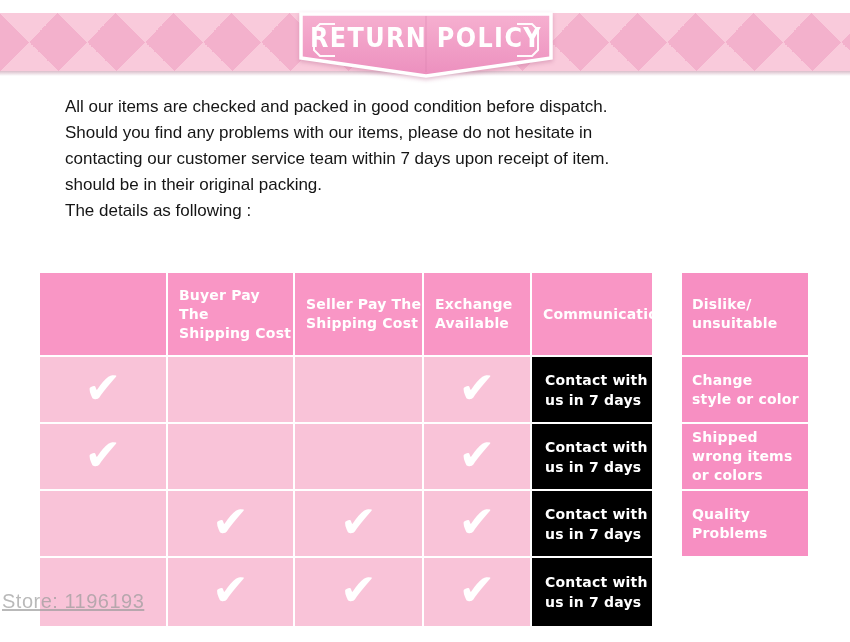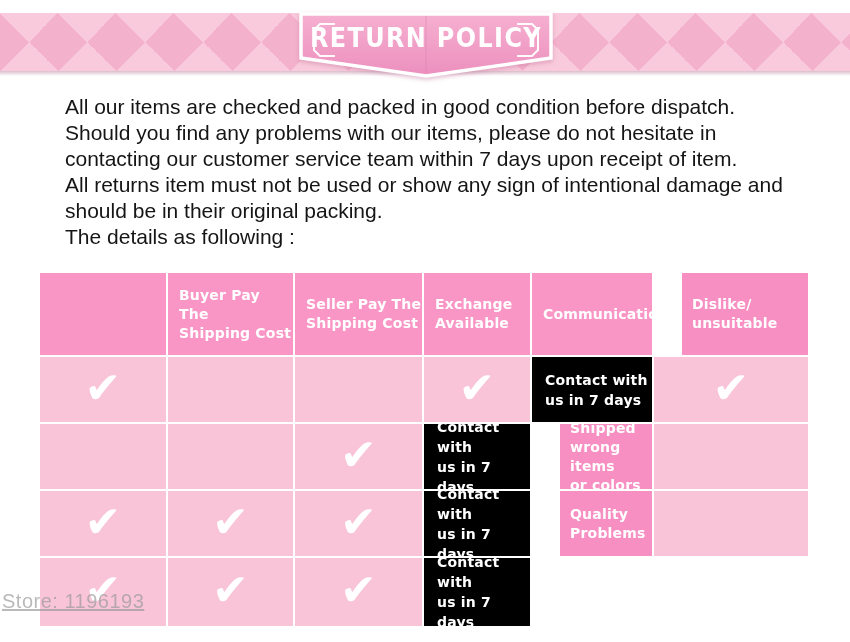--- a/index.html
+++ b/index.html
@@ -27,21 +27,21 @@
   .seam{stroke:rgba(215,130,175,.35);stroke-width:1.5;}
   .ribbon-title{
     position:absolute;left:297px;top:21px;width:258px;line-height:34px;
     text-align:center;color:#ffffff;font-weight:bold;font-size:26px;
     letter-spacing:1.5px;transform:scaleX(.92);
     font-family:"DejaVu Sans",sans-serif;
   }
   
   .intro{
     position:absolute;left:65px;top:94px;width:760px;
-    font-size:21px;line-height:26px;color:#151515;
+    font-size:17px;line-height:26px;color:#151515;
   }
   
   .ptable{
     position:absolute;left:40px;top:273px;
     display:grid;
     grid-template-columns:126px 125px 127px 106px 120px 154px;
     grid-template-rows:82px 65px 65px 65px 68px;
     gap:2px;
     font-family:"DejaVu Sans",sans-serif;
   }
@@ -90,21 +90,20 @@
     <line class="seam" x1="129" y1="6" x2="129" y2="62"></line>
     <path class="bracket" d="M38,14 H23 L17,20 V40 L23,46 H38"></path>
     <path class="bracket" d="M220,14 H235 L241,20 V40 L235,46 H220"></path>
   </svg>
   <div class="ribbon-title">RETURN POLICY</div>
 
   <div class="intro">
     <div>All our items are checked and packed in good condition before dispatch.</div>
     <div>Should you find any problems with our items, please do not hesitate in</div>
     <div>contacting our customer service team within 7 days upon receipt of item.</div>
-    <div>All returns item must not be used or show any sign of intentional damage and</div>
     <div>should be in their original packing.</div>
     <div>The details as following :</div>
   </div>
 
   <div class="ptable">
 
     <div class="cell head corner"></div>
     <div class="cell head">Buyer Pay The
 Shipping Cost</div>
     <div class="cell head">Seller Pay The
@@ -123,20 +122,22 @@
       </div>
     <div class="cell data">
         <span class="check"></span>
       </div>
     <div class="cell data">
         <span class="check">✔</span>
       </div>
     <div class="cell comm">Contact with
 us in 7 days</div>
 
+    <div class="cell label">Change
+style or color</div>
     <div class="cell data">
         <span class="check">✔</span>
       </div>
     <div class="cell data">
         <span class="check"></span>
       </div>
     <div class="cell data">
         <span class="check"></span>
       </div>
     <div class="cell data">

